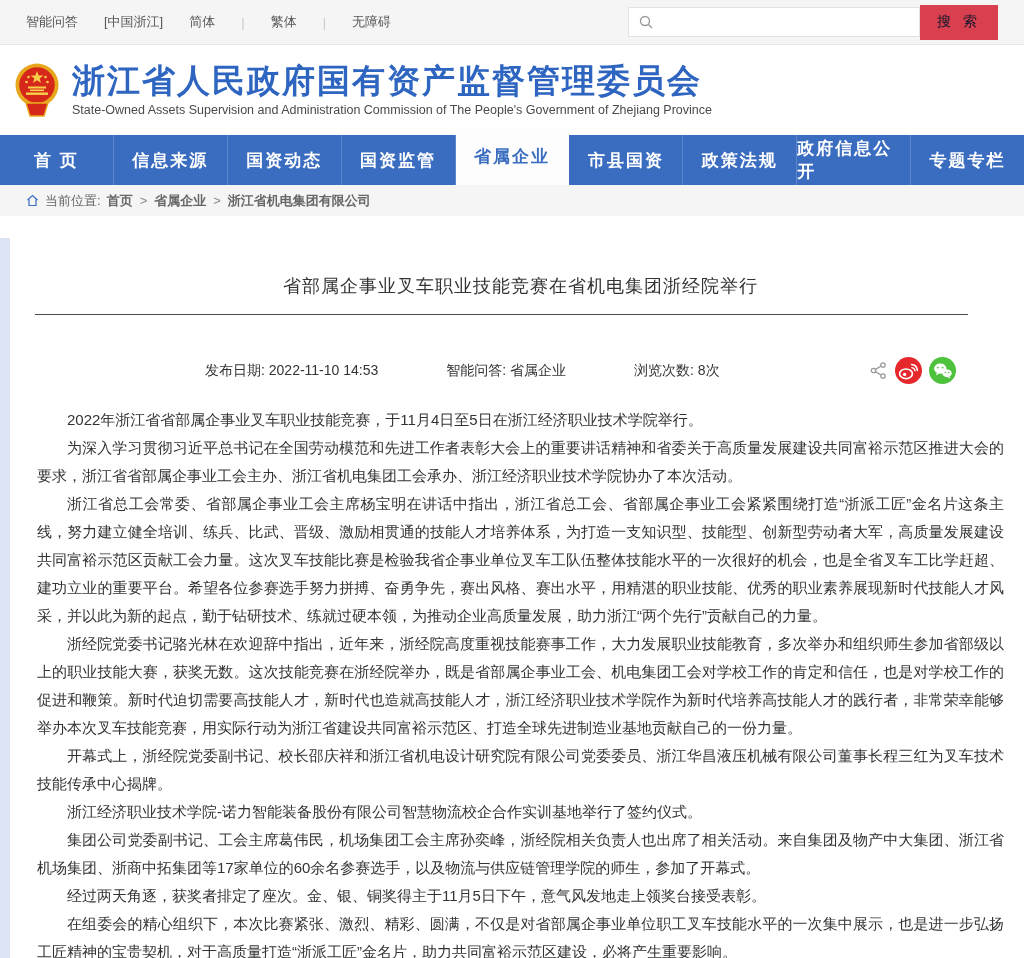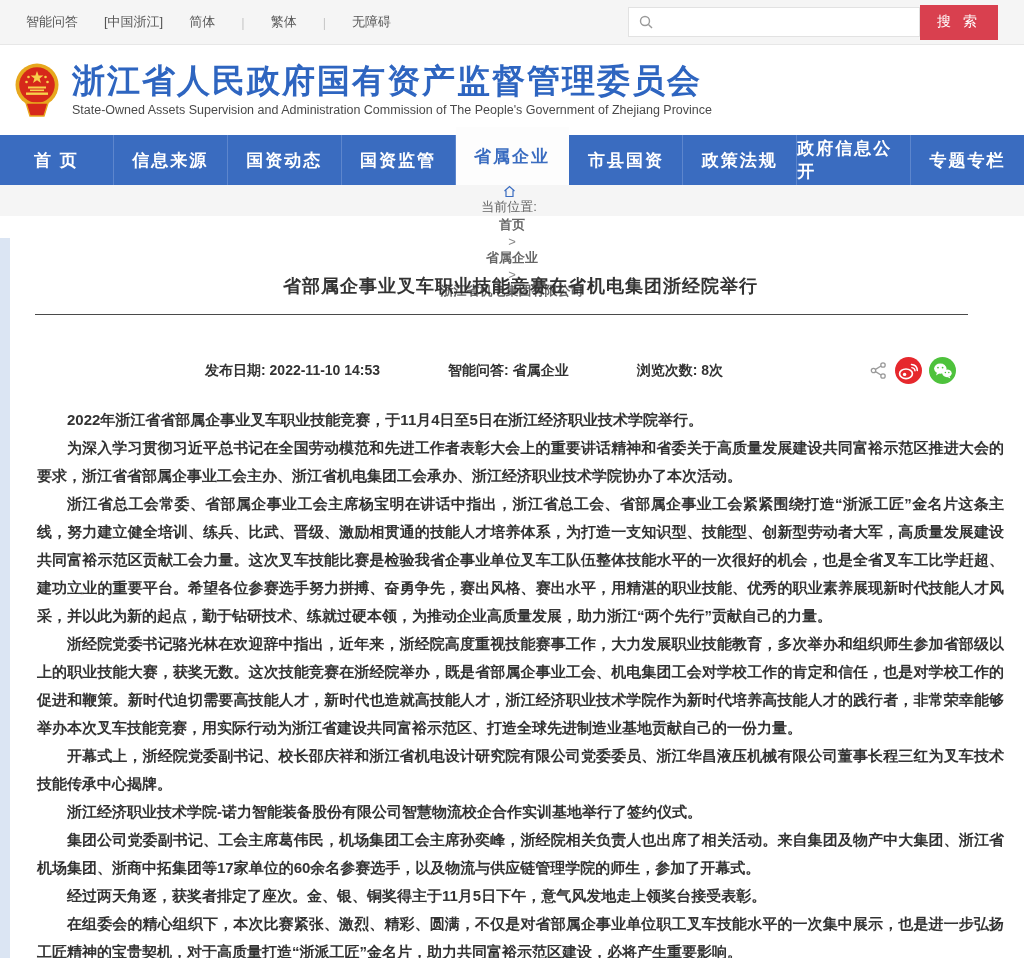--- a/index.html
+++ b/index.html
@@ -10,21 +10,21 @@
   .topbar { height:45px; background:#f5f5f5; border-bottom:1px solid #e7e7e7;
     display:flex; align-items:center; padding:0 26px; }
   .topbar-left { display:flex; align-items:center; gap:26px; font-size:13px; color:#555; }
   .tb-item { cursor:pointer; white-space:nowrap; }
   .tb-pipe { color:#c9c9c9; }
   .topbar-right { margin-left:auto; display:flex; align-items:center; }
   .search-box { display:flex; align-items:center; width:292px; height:30px;
     background:#fff; border:1px solid #e2e2e2; padding:0 9px; }
   .search-box input { border:none; outline:none; flex:1; font-size:13px; color:#333;
     background:transparent; margin-left:6px; font-family:inherit; }
-  .search-btn { width:78px; height:35px; background:var(--accent-red,#d9404f); color:#ffffff;
+  .search-btn { width:78px; height:35px; background:var(--accent-red,#d9404f); color:#0f172a;
     font-size:14px; letter-spacing:4px; border:none; cursor:pointer;
     display:flex; align-items:center; justify-content:center; font-family:inherit; }
 
   
   .header { height:90px; background:#fff; display:flex; align-items:center; padding-left:14px; }
   .emblem { width:46px; height:56px; margin-right:12px; flex:0 0 auto; }
   .hdr-cn { font-size:33px; font-weight:bold; color:var(--title-blue,#2e65c0);
     letter-spacing:2px; line-height:1.12; white-space:nowrap; }
   .hdr-en { font-size:12.5px; color:#4a4a4a; margin-top:3px; white-space:nowrap; }
 
@@ -32,29 +32,29 @@
   .nav { height:50px; background:var(--nav-blue,#3a6cc0); display:flex; }
   .nav-item { flex:1; display:flex; align-items:center; justify-content:center;
     color:#fff; font-size:17px; font-weight:bold; letter-spacing:2px;
     border-right:1px solid #5d86cd; cursor:pointer; position:relative; }
   .nav-item:last-child { border-right:none; }
   .nav-item.active { background:#fdfdfd; color:var(--nav-blue,#3a6cc0);
     margin-top:-8px; height:58px; border-right-color:transparent; z-index:2; }
 
   
   .breadcrumb { height:31px; background:#f5f5f5; display:flex; align-items:center;
-    padding:0 26px; font-size:13px; color:#666;flex-direction:column; }
+    padding:0 26px; font-size:13px; color:#666; }
   .home-icon { display:inline-flex; margin-right:6px; }
   .crumb { cursor:pointer;font-weight:bold; }
   .bc-sep { margin:0 7px; color:#888; }
   .white-gap { height:22px; background:#fff; }
 
   
   .lower { height:720px; background:var(--page-bg,#dbe5f3); padding-left:10px; }
-  .card { background:#fff; height:100%; padding:36px 20px 20px 27px; overflow:hidden;font-weight:bold; }
+  .card { background:#fff; height:100%; padding:36px 20px 20px 27px; overflow:hidden; }
   .article-title { text-align:center; font-size:18px; color:#333; letter-spacing:1px; }
   .title-divider { height:1px; background:#4a4a4a; margin:16px 36px 0 -2px; }
 
   .meta-row { display:flex; align-items:center; margin-top:42px;
     font-size:14px; color:#333; padding-left:168px; padding-right:48px; }
   .meta-item { margin-right:68px; white-space:nowrap; }
   .share-group { margin-left:auto; display:flex; align-items:center; gap:7px; }
   .share-plain { display:inline-flex; cursor:pointer; }
   .circle-ic { width:27px; height:27px; border-radius:50%; display:inline-flex;
     align-items:center; justify-content:center; cursor:pointer; }

